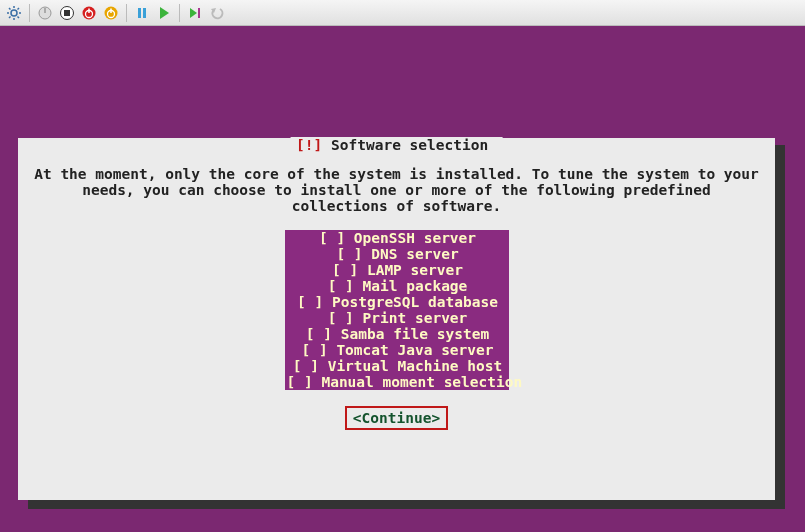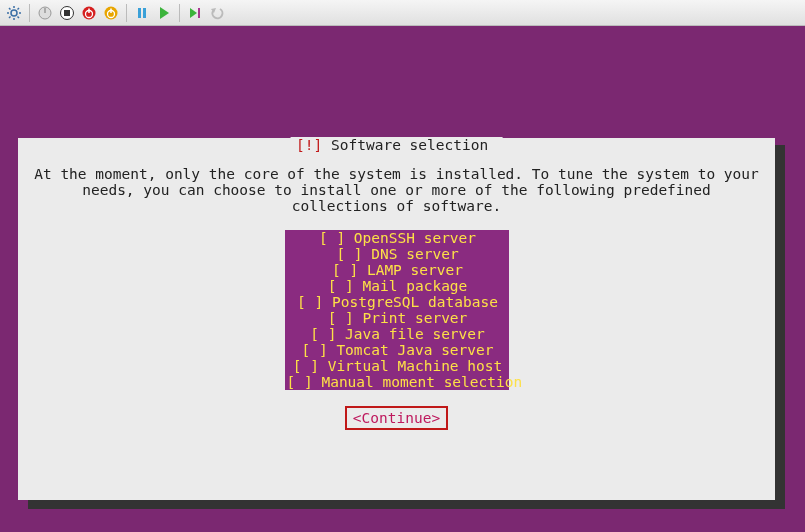--- a/index.html
+++ b/index.html
@@ -53,20 +53,21 @@
   position: absolute;
   left: 18px;
   top: 112px;
   width: 757px;
   height: 362px;
   background: #ebebeb;
   font-family: "DejaVu Sans Mono", "Courier New", monospace;
   font-size: 14.5px;
   line-height: 16px;
   color: #222;
+  font-weight: bold;
 }
 .dialog-title {
   position: absolute;
   top: -1px;
   left: 50%;
   transform: translateX(-50%);
   background: #ebebeb;
   padding: 0 6px;
   white-space: pre;
 }
@@ -74,37 +75,37 @@
 .dialog-body {
   padding: 28px 14px 0 14px;
   text-align: center;
 }
 .intro { white-space: pre-wrap; margin-bottom: 16px; }
 .prompt { margin-bottom: 16px; }
 .options {
   margin: 0 auto;
   width: 224px;
   background: #8a2b80;
-  color: #fde047;
+  color: #fef9c3;
 }
 .opt-row {
   white-space: pre;
   height: 16px;
   cursor: pointer;
   padding-left: 2px;
 }
 .continue-wrap {
   margin-top: 16px;
   display: flex;
   justify-content: center;
 }
 .continue-btn {
   border: 2px solid #c01818;
   padding: 2px 6px;
-  color: #be185d;
+  color: #14532d;
   background: #ebebeb;
   cursor: pointer;
   white-space: pre;
 }
 </style>
 </head>
 <body>
 
 <div class="toolbar">
   <div class="tb-btn">
@@ -182,21 +183,21 @@
     <div class="dialog-title"><span class="bang">[!]</span><span> Software selection </span></div>
     <div class="dialog-body">
       <div class="intro">At the moment, only the core of the system is installed. To tune the system to your needs, you can choose to install one or more of the following predefined collections of software.</div>
       <div class="options">
         <div class="opt-row">[ ] OpenSSH server</div>
         <div class="opt-row">[ ] DNS server</div>
         <div class="opt-row">[ ] LAMP server</div>
         <div class="opt-row">[ ] Mail package</div>
         <div class="opt-row">[ ] PostgreSQL database</div>
         <div class="opt-row">[ ] Print server</div>
-        <div class="opt-row">[ ] Java file server</div>
+        <div class="opt-row">[ ] Samba file system</div>
         <div class="opt-row">[ ] Tomcat Java server</div>
         <div class="opt-row">[ ] Virtual Machine host</div>
         <div class="opt-row">[ ] Manual moment selection</div>
       </div>
       <div class="continue-wrap">
         <div class="continue-btn">&lt;Continue&gt;</div>
       </div>
     </div>
   </div>
 </div>

